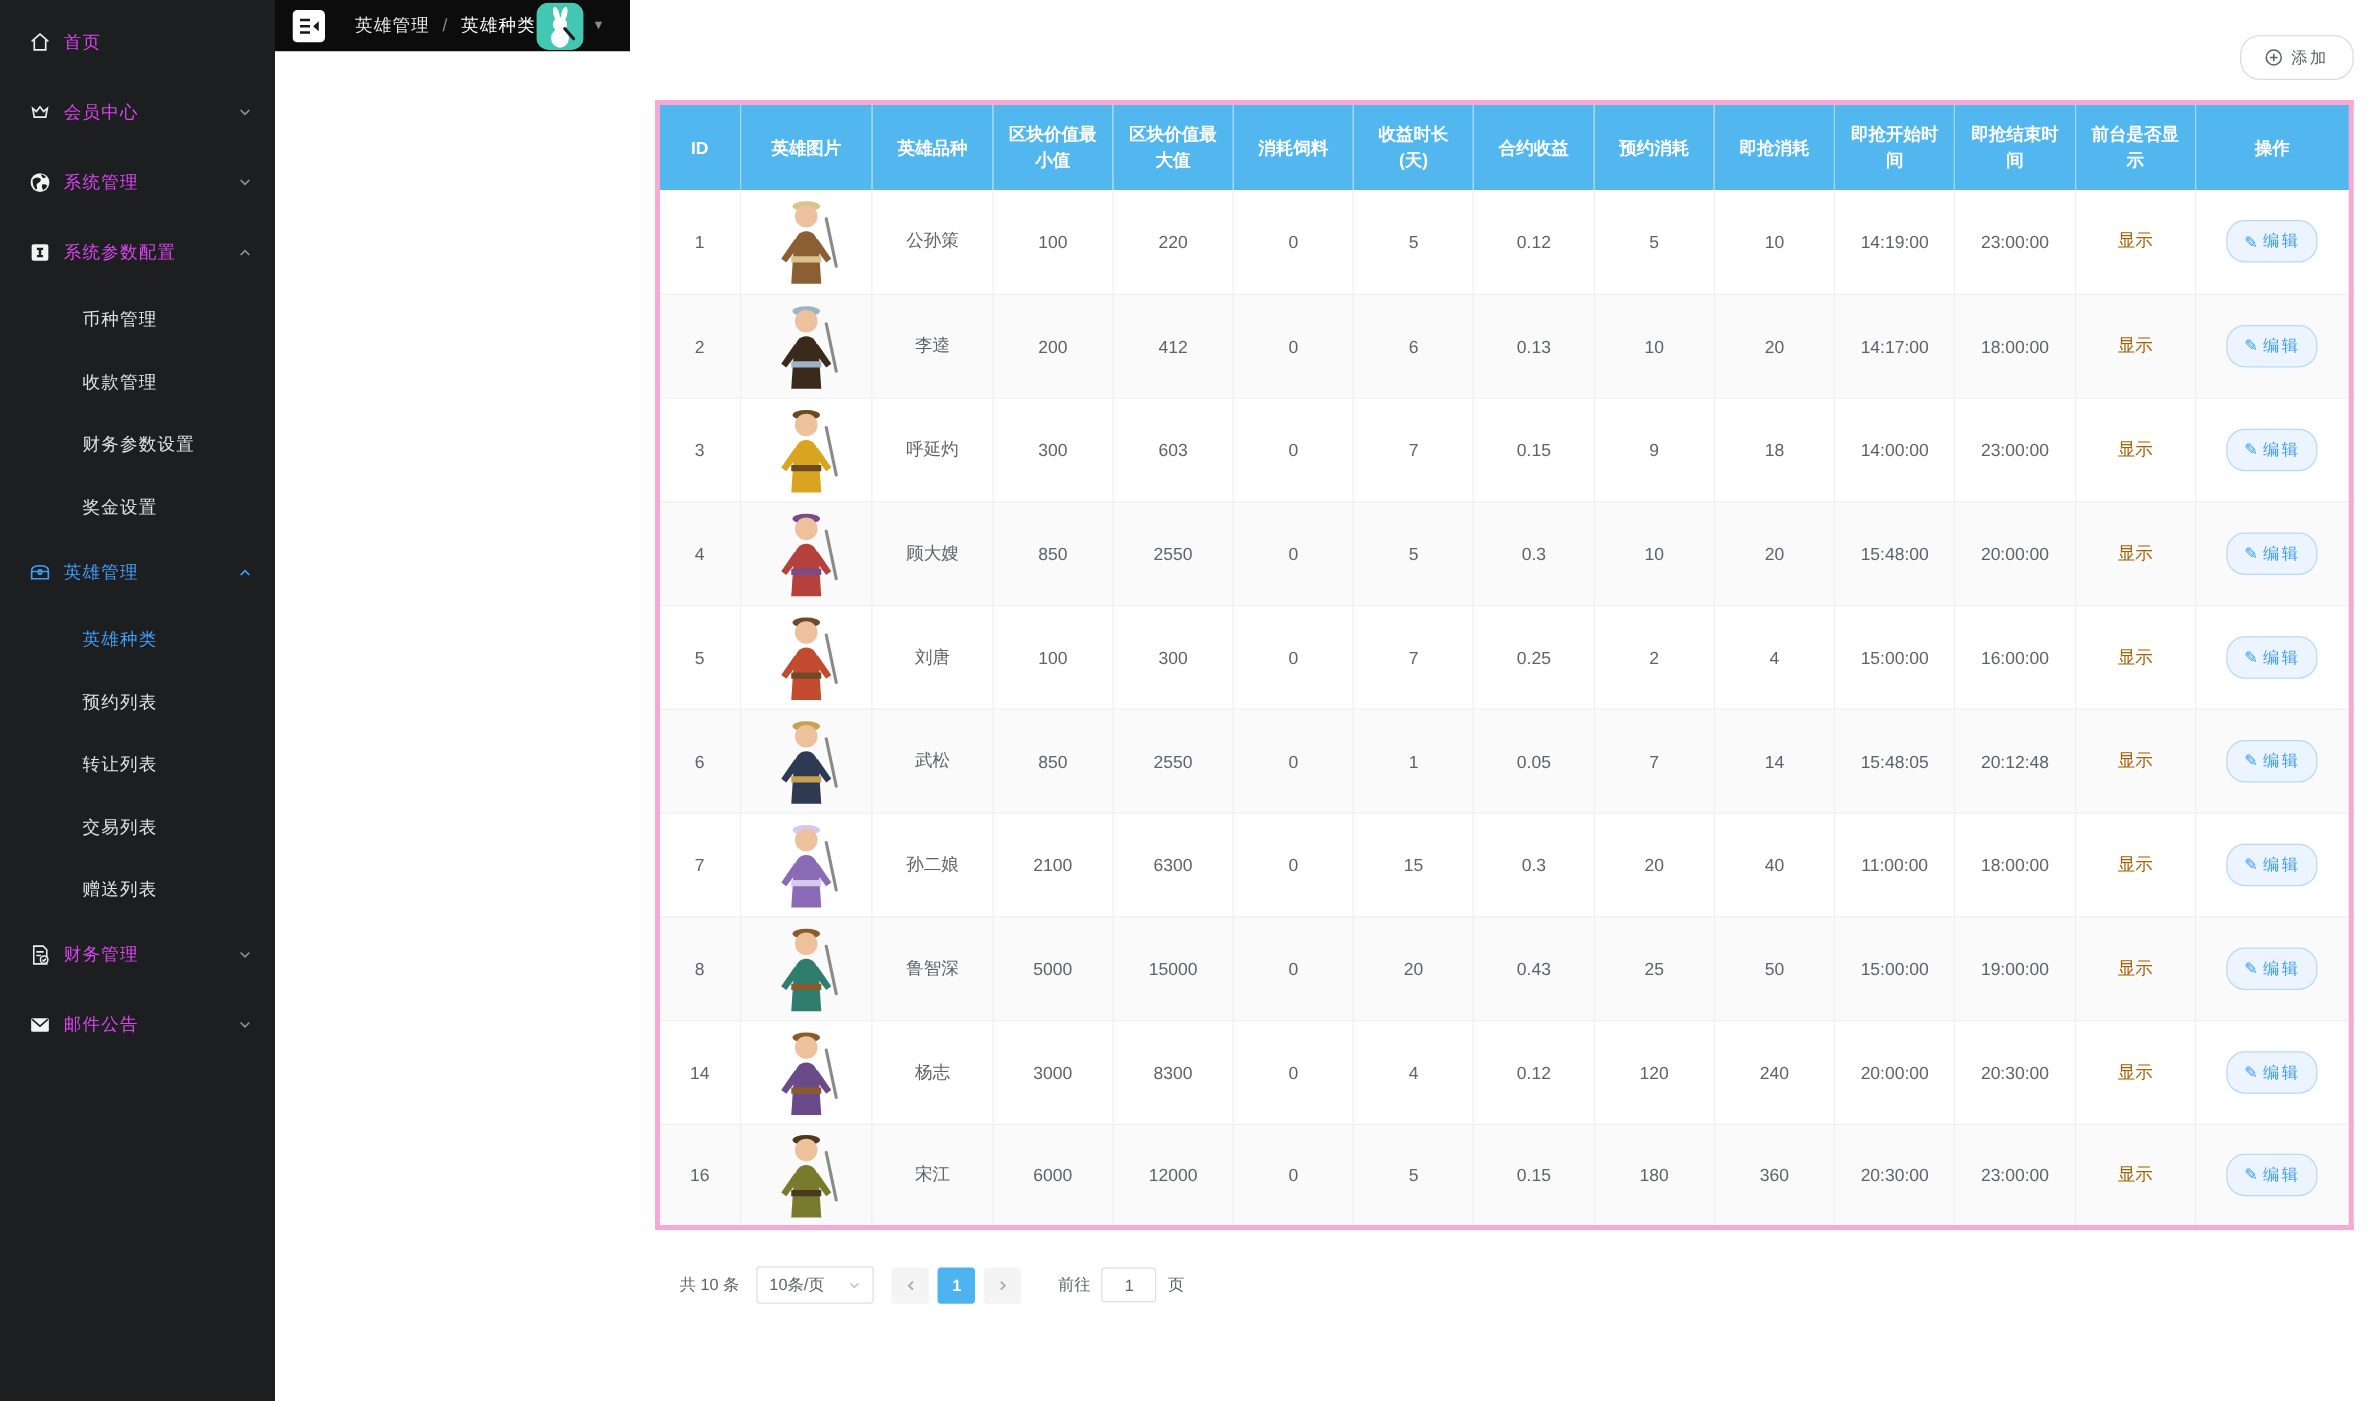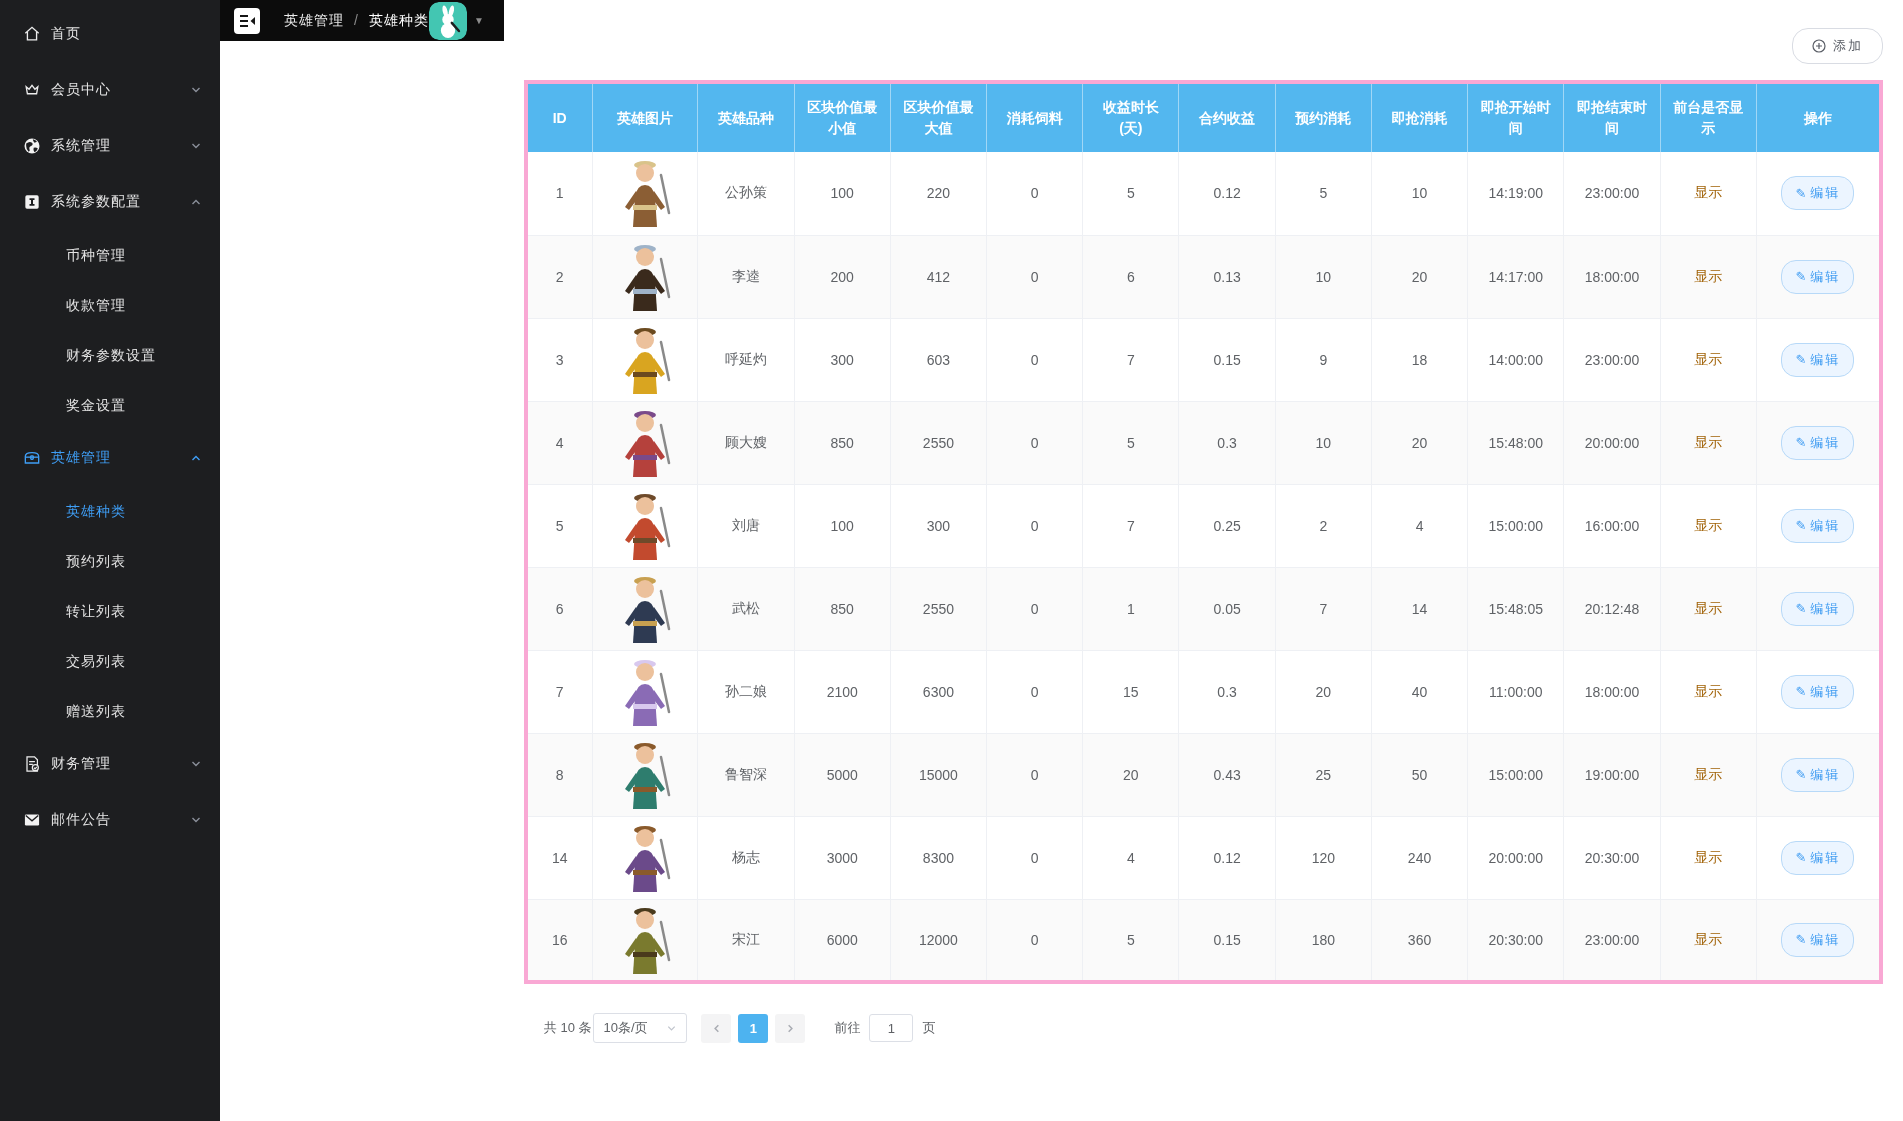--- a/index.html
+++ b/index.html
@@ -4,21 +4,21 @@
 <style>
   * { box-sizing: border-box; }
   html,body { margin:0; padding:0; }
   body {
     width:1903px; height:1121px; display:flex;
     font-family:"Liberation Sans", sans-serif;
     background:#ffffff; overflow:hidden;
   }
   
   .sidebar { width:220px; flex-shrink:0; background:#1d1e20; padding-top:6px; height:1121px; }
-  .menu-item { height:56px; display:flex; align-items:center; padding:0 18px 0 22px; color:#e5e5e5; font-size:14px; cursor:pointer; }
+  .menu-item { height:56px; display:flex; align-items:center; padding:0 18px 0 22px; color:#d946ef; font-size:14px; cursor:pointer; }
   .menu-item .micon { width:20px; height:20px; margin-right:9px; flex-shrink:0; }
   .menu-item .micon svg { width:100%; height:100%; display:block; }
   .menu-item .mlabel { flex:1; letter-spacing:1px; }
   .menu-item .chev { width:12px; height:12px; }
   .menu-item .chev.up { transform:rotate(180deg); }
   .menu-item.active { color:#3f9ef5; }
   .sub-item { height:50px; line-height:50px; padding-left:66px; color:#e3e3e3; font-size:14px; letter-spacing:1px; cursor:pointer; }
   .sub-item.active { color:#3f9ef5; }
   
   .main { flex:1; display:flex; flex-direction:row; min-width:0; }
@@ -42,21 +42,21 @@
   thead th:last-child { border-right:none; }
   tbody td { text-align:center; vertical-align:middle; font-size:14px; color:#5f6266; height:83px; padding:0 4px; border-right:1px solid #eef0f4; border-bottom:1px solid #eef0f4; }
   tbody td:last-child { border-right:none; }
   tbody tr:nth-child(even) { background:#fafafa; }
   .sprite svg { height:72px; display:block; margin:0 auto; }
   .show-link { color:#a16207; cursor:pointer; }
   .edit-btn { background:#ecf5ff; border:1px solid #b7d9f8; color:#3f9cf2; border-radius:15px; padding:7px 13px; font-size:13px; cursor:pointer; font-family:inherit; letter-spacing:2px; display:inline-flex; align-items:center; gap:4px; }
   .edit-btn .pencil { font-size:13px; letter-spacing:0; }
   
   .pagination { display:flex; align-items:center; margin:29px 0 0 20px; font-size:13px; color:#5f6266; }
-  .pg-total { margin-right:2px; }
+  .pg-total { margin-right:14px; }
   .size-select { width:94px; height:30px; border:1px solid #dcdfe6; border-radius:3px; display:flex; align-items:center; justify-content:space-between; padding:0 9px; margin-right:14px; cursor:pointer; background:#fff; }
   .size-select .sv { color:#5f6266; }
   .size-select svg { width:11px; height:11px; }
   .pg-btn { min-width:30px; height:29px; background:#f4f4f5; border-radius:3px; margin-right:7px; display:flex; align-items:center; justify-content:center; cursor:pointer; color:#a8abb2; border:none; font-family:inherit; font-size:13px; }
   .pg-btn svg { width:11px; height:11px; }
   .pg-btn.active { background:#4db3f0; color:#fff; font-weight:bold; }
   .goto { display:flex; align-items:center; margin-left:22px; }
   .goto input { width:44px; height:28px; border:1px solid #dcdfe6; border-radius:3px; text-align:center; margin:0 9px; font-size:13px; color:#5f6266; font-family:inherit; }
 </style>
 </head>

